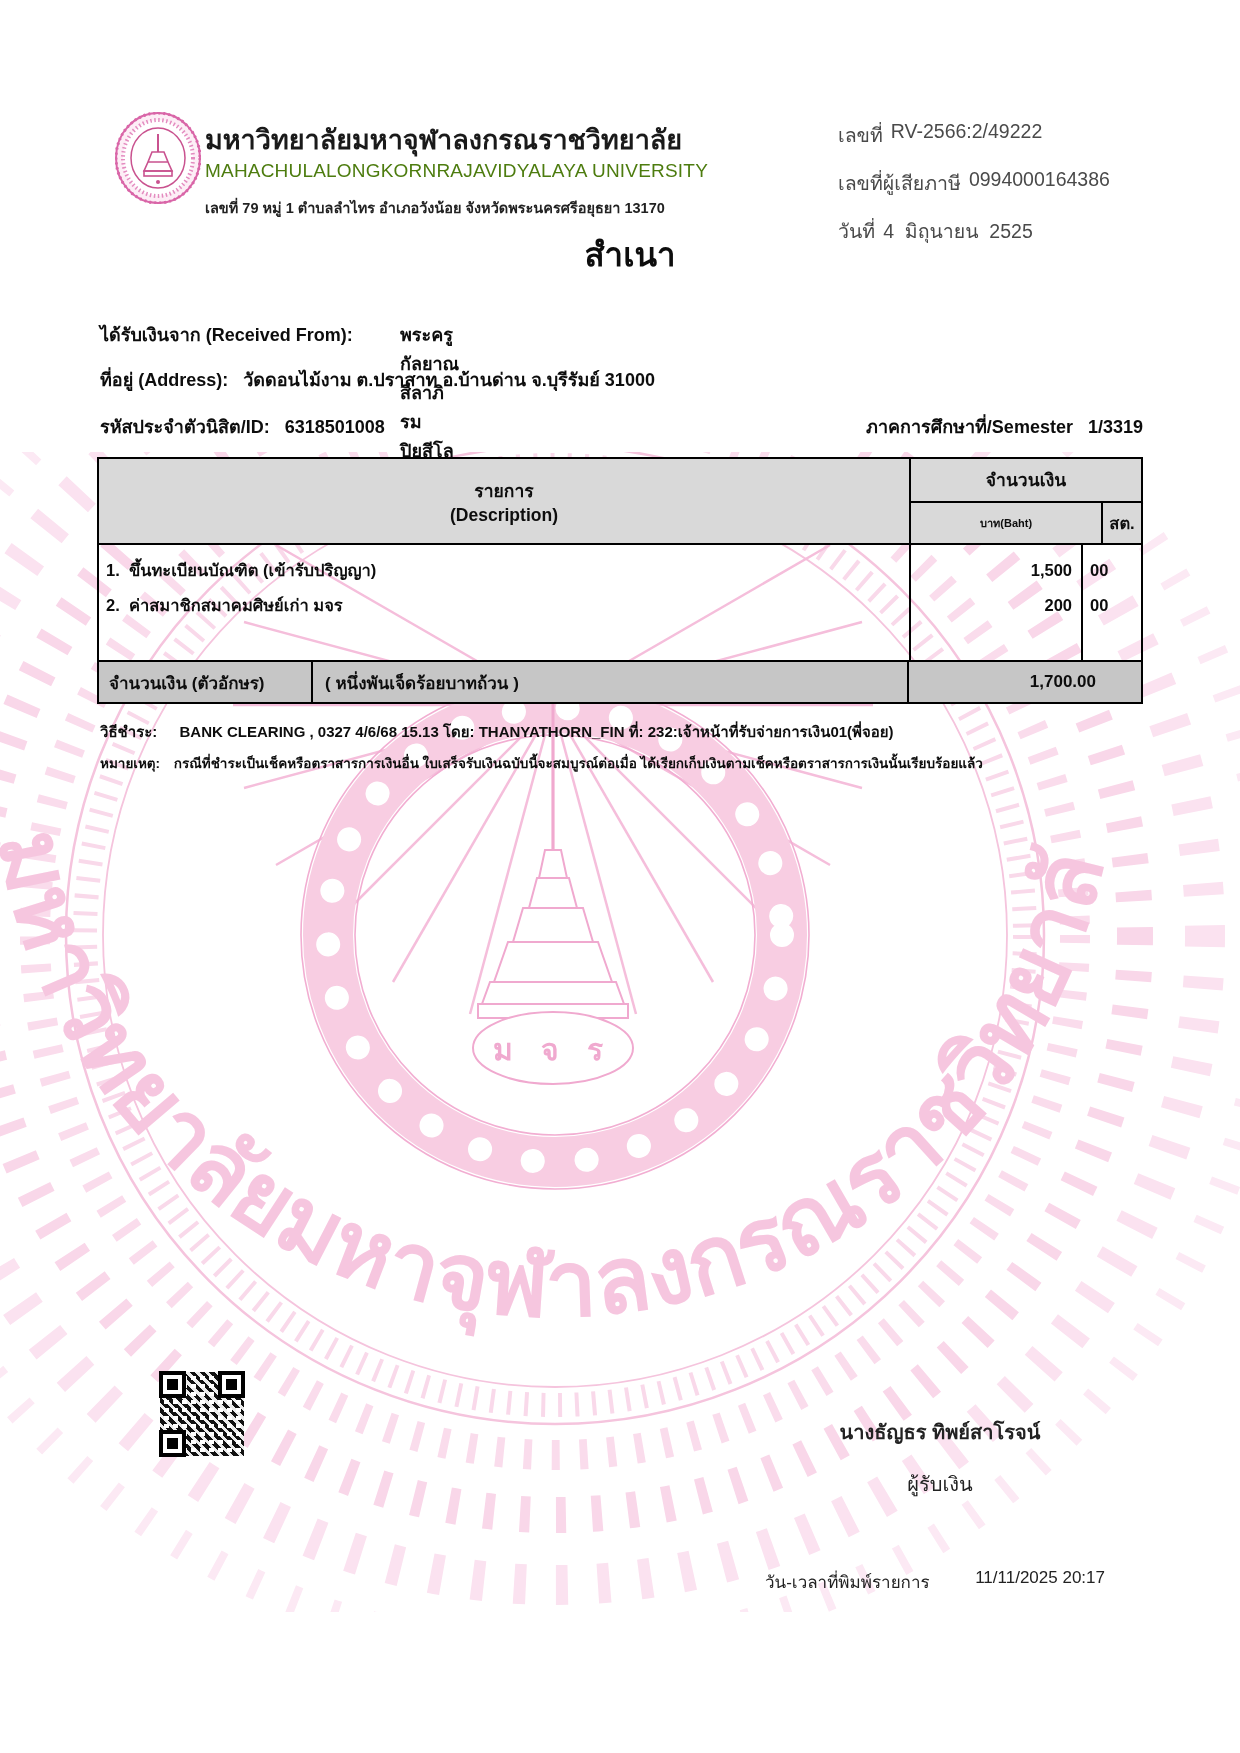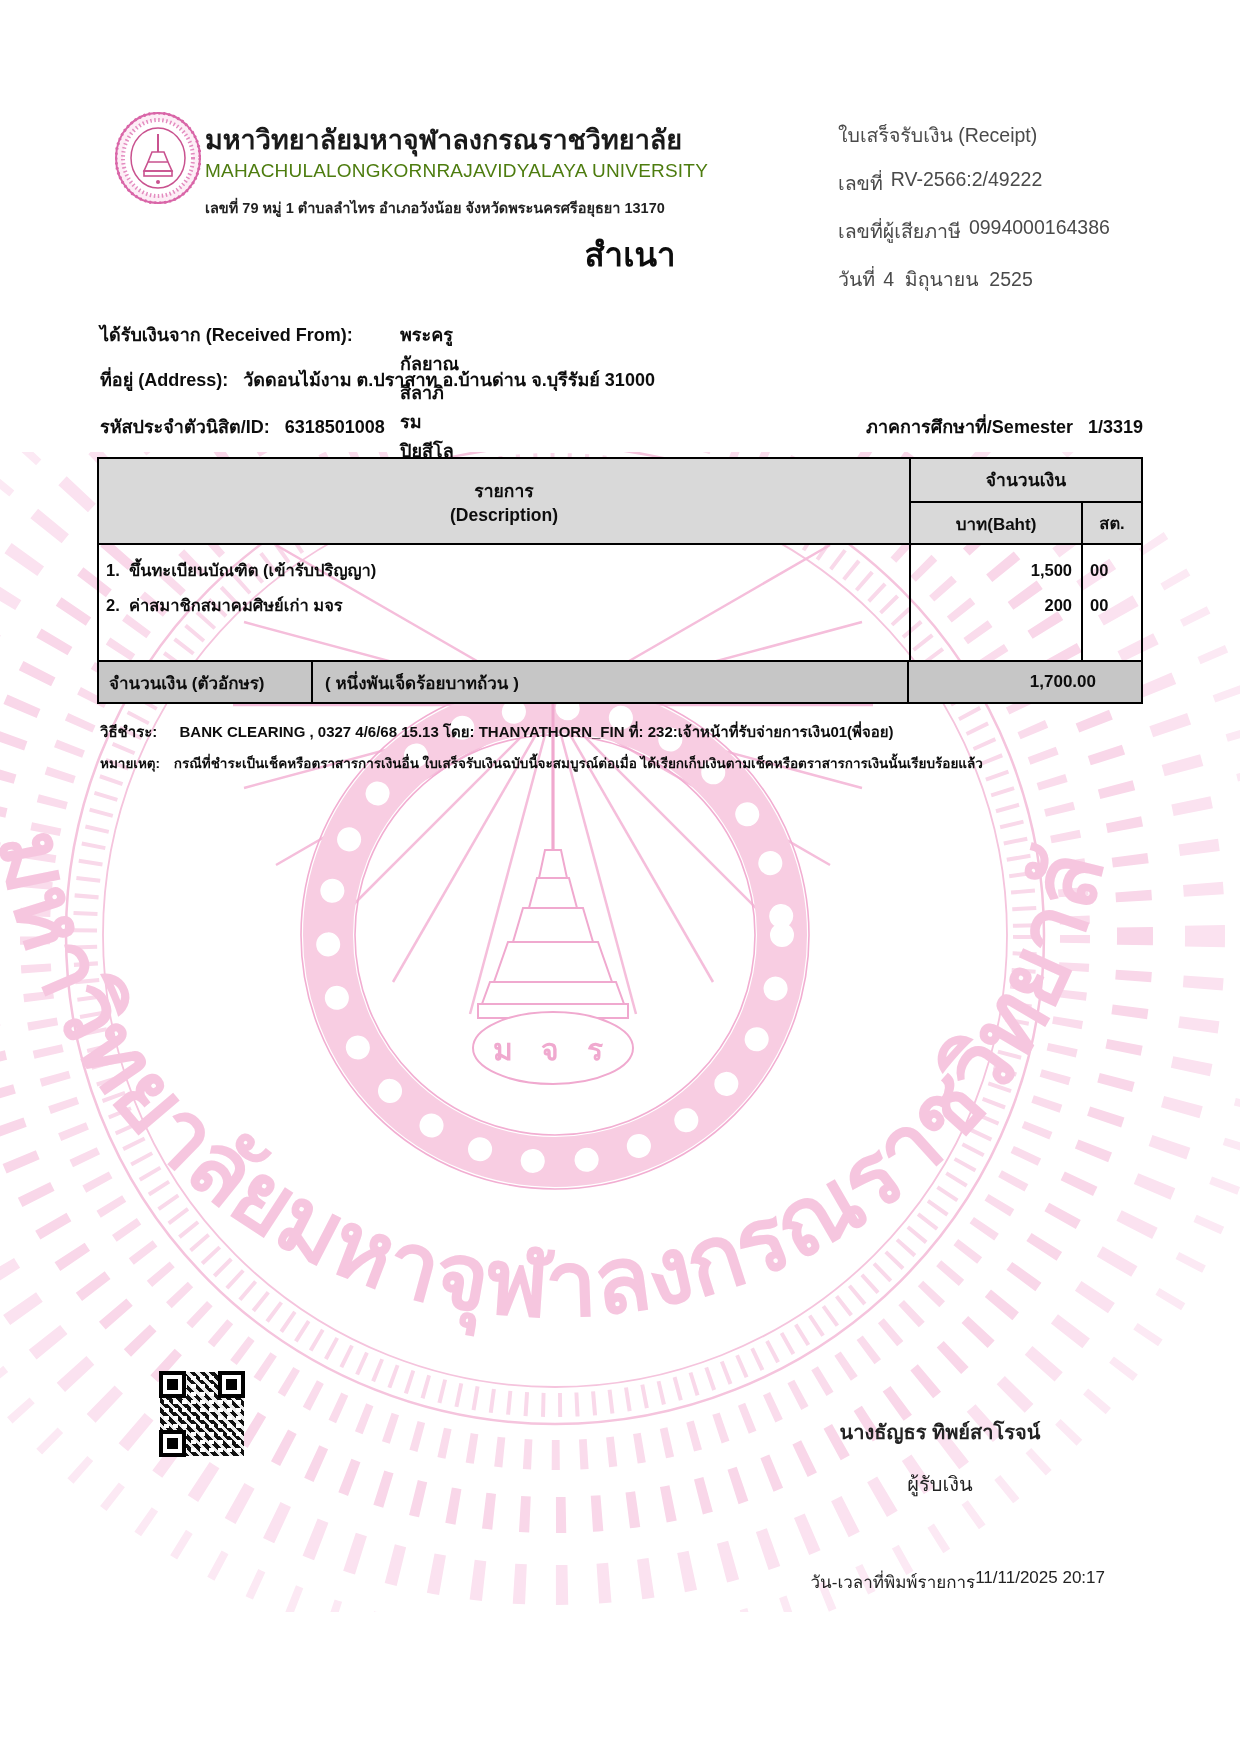--- a/index.html
+++ b/index.html
@@ -37,21 +37,21 @@
 
   
   .rtable{position:absolute;left:97px;top:457px;width:1046px;border:2px solid #000;box-sizing:border-box;
           font-weight:600;color:#0d0d0d;}
   .t-head{display:flex;background:#d9d9d9;border-bottom:2px solid #000;height:86px;box-sizing:border-box;}
   .th-desc{width:812px;border-right:2px solid #000;box-sizing:border-box;display:flex;flex-direction:column;
            align-items:center;justify-content:center;font-size:17.5px;}
   .th-amt{flex:1;display:flex;flex-direction:column;box-sizing:border-box;}
   .th-amt-top{height:44px;border-bottom:2px solid #000;display:flex;align-items:center;justify-content:center;font-size:17.5px;box-sizing:border-box;}
   .th-amt-bot{flex:1;display:flex;}
-  .th-baht{width:172px;border-right:2px solid #000;box-sizing:border-box;display:flex;align-items:center;justify-content:center;font-size:17px;}
+  .th-baht{width:192px;border-right:2px solid #000;box-sizing:border-box;display:flex;align-items:center;justify-content:center;font-size:11px;}
   .th-st{flex:1;display:flex;align-items:center;justify-content:center;font-size:16.5px;}
   .t-body{display:flex;height:115px;background:transparent;}
   .tb-desc{width:812px;border-right:2px solid #000;box-sizing:border-box;padding:8px 0 0 7px;font-size:16.5px;}
   .tb-desc div{line-height:35px;}
   .tb-baht{width:172px;border-right:2px solid #000;box-sizing:border-box;padding:8px 9px 0 0;text-align:right;font-size:16.5px;}
   .tb-baht div{line-height:35px;}
   .tb-st{flex:1;padding:8px 0 0 7px;font-size:16.5px;}
   .tb-st div{line-height:35px;}
   .t-foot{display:flex;background:#c6c6c6;border-top:2px solid #000;height:42px;box-sizing:border-box;font-size:17px;}
   .tf-label{width:214px;border-right:2px solid #000;box-sizing:border-box;display:flex;align-items:center;padding-left:10px;}
@@ -70,21 +70,21 @@
         repeating-linear-gradient(0deg, #111 0 4px, transparent 4px 8px),
         repeating-linear-gradient(90deg, #111 0 4px, #fff 4px 9px);
   }
   .qr .finder{position:absolute;width:19px;height:19px;border:4px solid #000;background:#fff;box-sizing:content-box;}
   .qr .finder::after{content:'';position:absolute;inset:4px;background:#000;}
   .qr .f-tl{left:-1px;top:-1px;} .qr .f-tr{right:-1px;top:-1px;} .qr .f-bl{left:-1px;bottom:-1px;}
 
   
   .sig-name{position:absolute;left:790px;top:1416px;width:300px;text-align:center;font-size:20px;font-weight:700;color:#222;}
   .sig-title{position:absolute;left:790px;top:1468px;width:300px;text-align:center;font-size:20px;font-weight:500;color:#222;}
-  .print-line{position:absolute;left:765px;top:1568px;width:340px;display:flex;justify-content:flex-end;
+  .print-line{position:absolute;left:765px;top:1568px;width:340px;display:flex;justify-content:space-between;
               font-size:17px;font-weight:500;color:#222;}
 </style>
 </head>
 <body>
 
 <div class="page">
 
   <div class="layer-watermark">
     <svg width="1240" height="1753" viewBox="0 0 1240 1753">
       <defs>
@@ -164,21 +164,20 @@
       <rect x="29" y="59" width="28" height="5" fill="none" stroke="#c9528f" stroke-width="1.6"></rect>
       <circle cx="43" cy="70" r="2" fill="#c9528f"></circle>
     </svg>
 
     <div class="univ-th" data-bind="header.university_th">มหาวิทยาลัยมหาจุฬาลงกรณราชวิทยาลัย</div>
     <div class="univ-en" data-bind="header.university_en">MAHACHULALONGKORNRAJAVIDYALAYA UNIVERSITY</div>
     <div class="univ-addr" data-bind="header.address">เลขที่ 79 หมู่ 1 ตำบลลำไทร อำเภอวังน้อย จังหวัดพระนครศรีอยุธยา 13170</div>
     <div class="copy-label" data-bind="header.copy_label">สำเนา</div>
 
     <div class="rinfo">
-      <div class="row"><span data-bind="receipt_info.title">ใบเสร็จรับเงิน (Receipt)</span></div>
       <div class="row">
         <span data-bind="receipt_info.number_label">เลขที่</span>
         <span data-bind="receipt_info.number">RV-2566:2/49222</span>
       </div>
       <div class="row">
         <span data-bind="receipt_info.tax_id_label">เลขที่ผู้เสียภาษี</span>
         <span data-bind="receipt_info.tax_id">0994000164386</span>
       </div>
       <div class="row">
         <span data-bind="receipt_info.date_label">วันที่</span>

